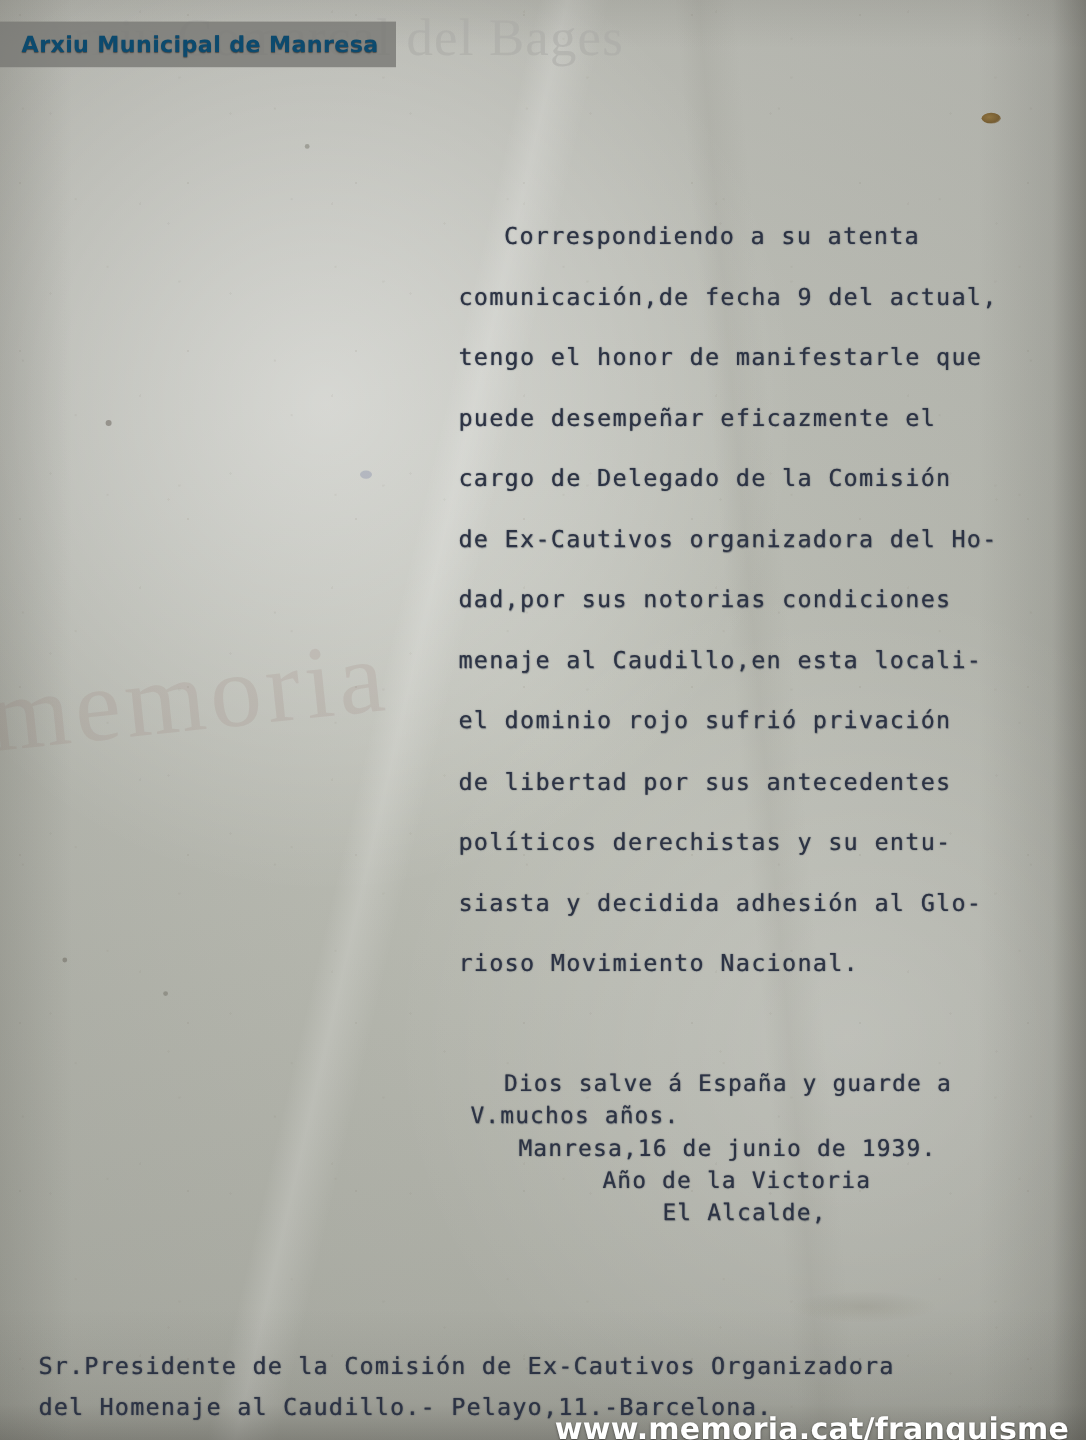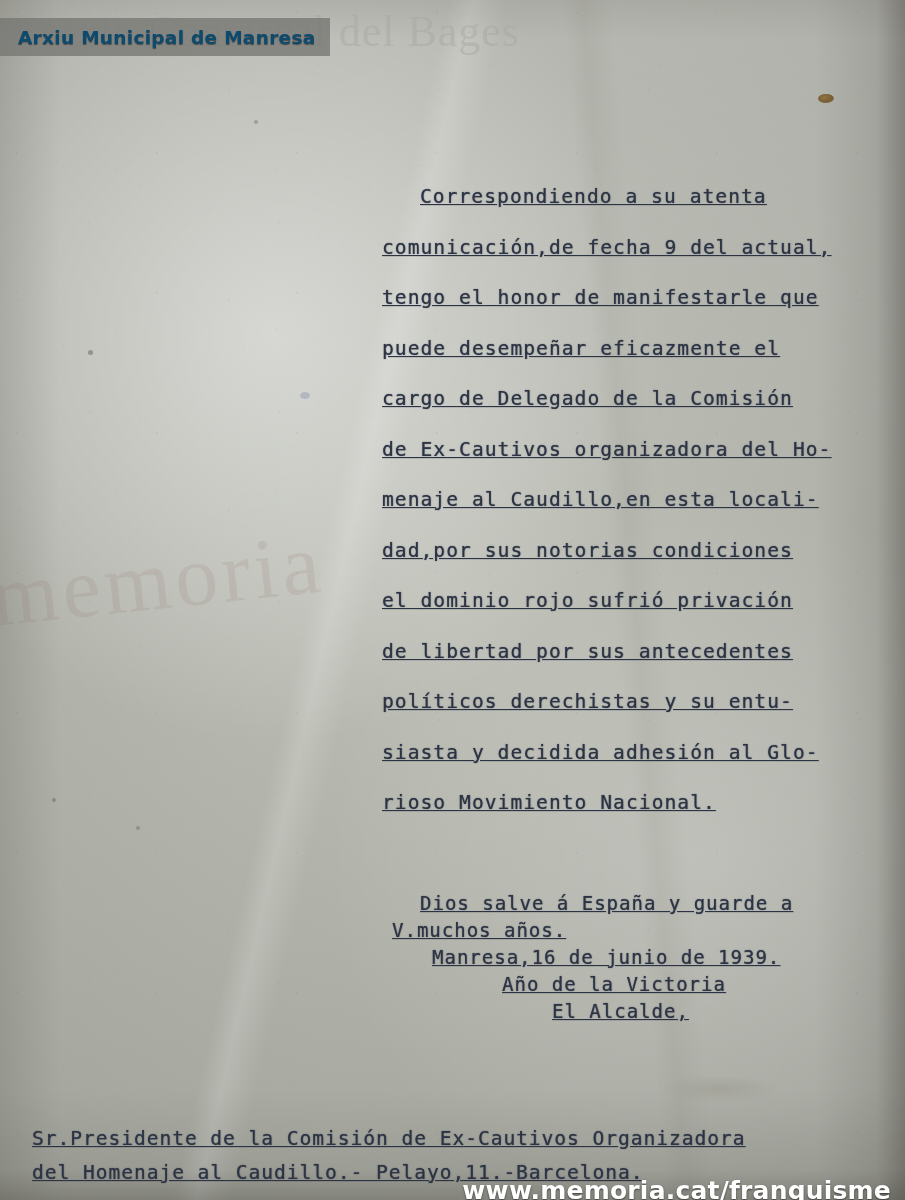--- a/index.html
+++ b/index.html
@@ -82,21 +82,20 @@
     border-radius: 50%;
     pointer-events: none;
   }
 
   
   .typed {
     position: absolute;
     color: #2c3344;
     font-family: "DejaVu Sans Mono", "Liberation Mono", monospace;
     text-shadow: 0 0 1.2px rgba(40,48,66,0.55), 0.4px 0.4px 0.8px rgba(30,36,52,0.35);
-    text-decoration: underline;
   }
 
   .body-block {
     left: 382px;
     top: 172px;
     width: 520px;
     font-size: 19.5px;
     line-height: 50.5px;
     letter-spacing: 1.1px;
     white-space: nowrap;
@@ -218,22 +217,22 @@
 
   <div class="edge-shade"></div>
 
   <div class="typed body-block">
     <span class="ln indent">Correspondiendo a su atenta</span>
     <span class="ln">comunicación,de fecha 9 del actual,</span>
     <span class="ln">tengo el honor de manifestarle que</span>
     <span class="ln">puede desempeñar eficazmente el</span>
     <span class="ln">cargo de Delegado de la Comisión</span>
     <span class="ln">de Ex-Cautivos organizadora del Ho-</span>
+    <span class="ln">dad,por sus notorias condiciones</span>
     <span class="ln">menaje al Caudillo,en esta locali-</span>
-    <span class="ln">dad,por sus notorias condiciones</span>
     <span class="ln">el dominio rojo sufrió privación</span>
     <span class="ln">de libertad por sus antecedentes</span>
     <span class="ln">políticos derechistas y su entu-</span>
     <span class="ln">siasta y decidida adhesión al Glo-</span>
     <span class="ln">rioso Movimiento Nacional.</span>
   </div>
 
   <div class="typed close-block">
     <span class="cl i1">Dios salve á España y guarde a</span>
     <span class="cl">V.muchos años.</span>

